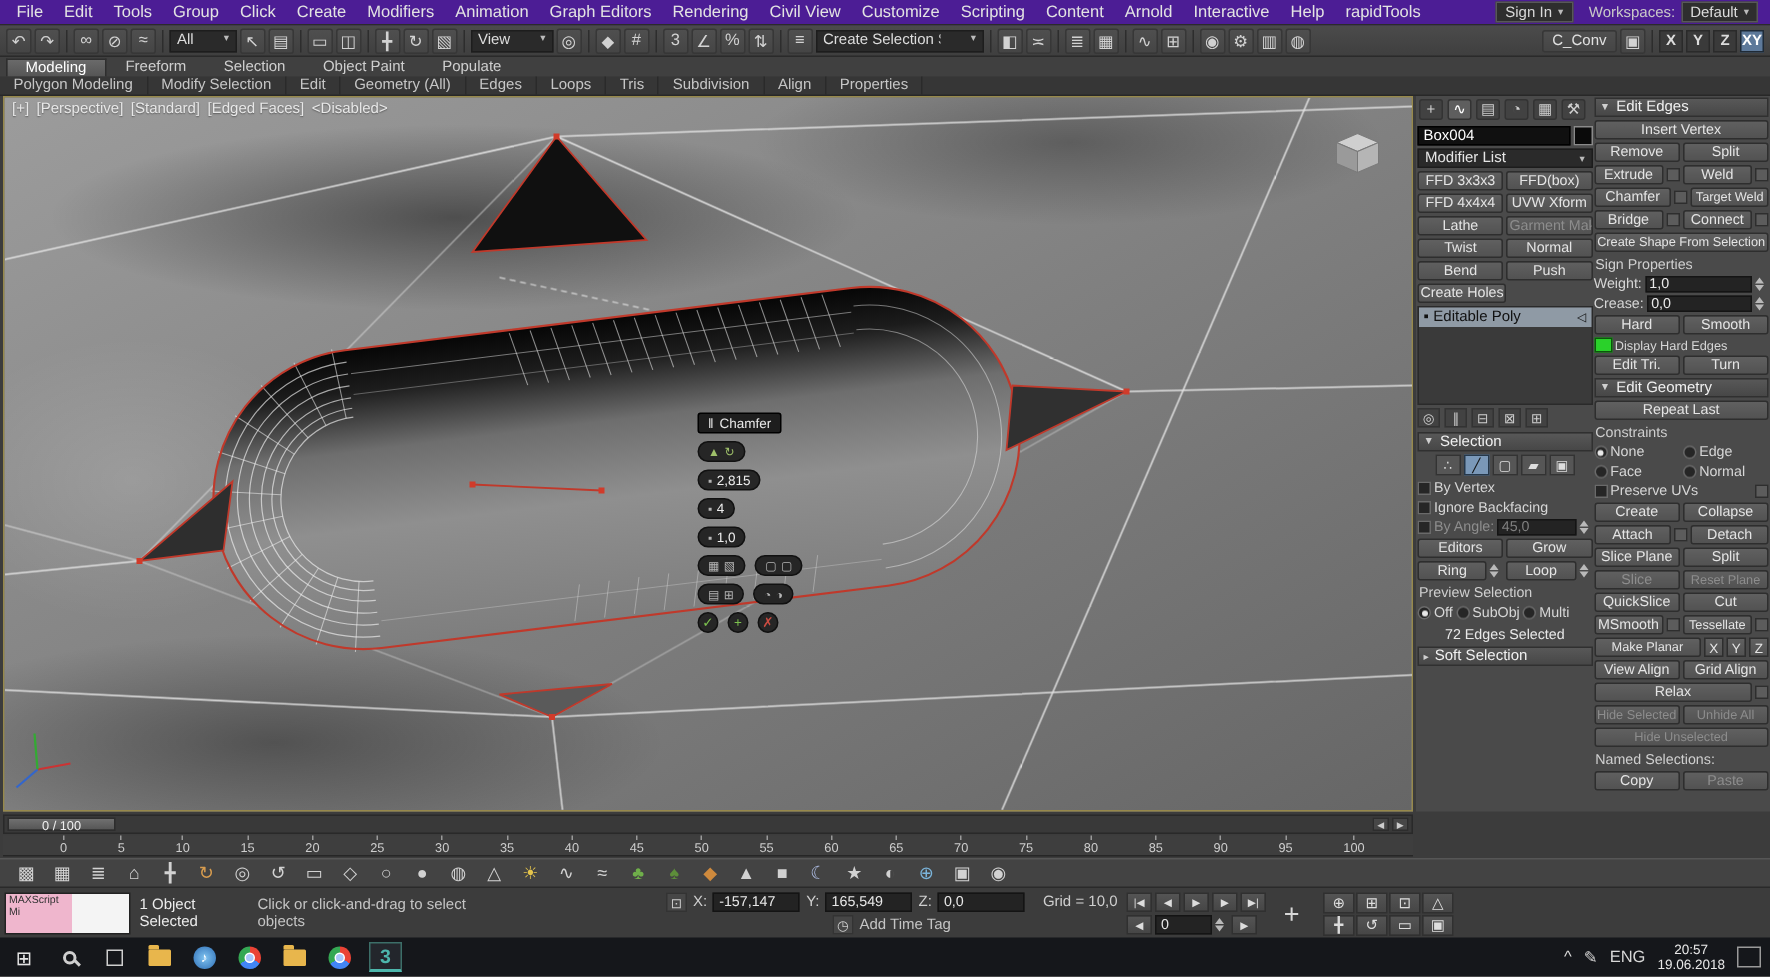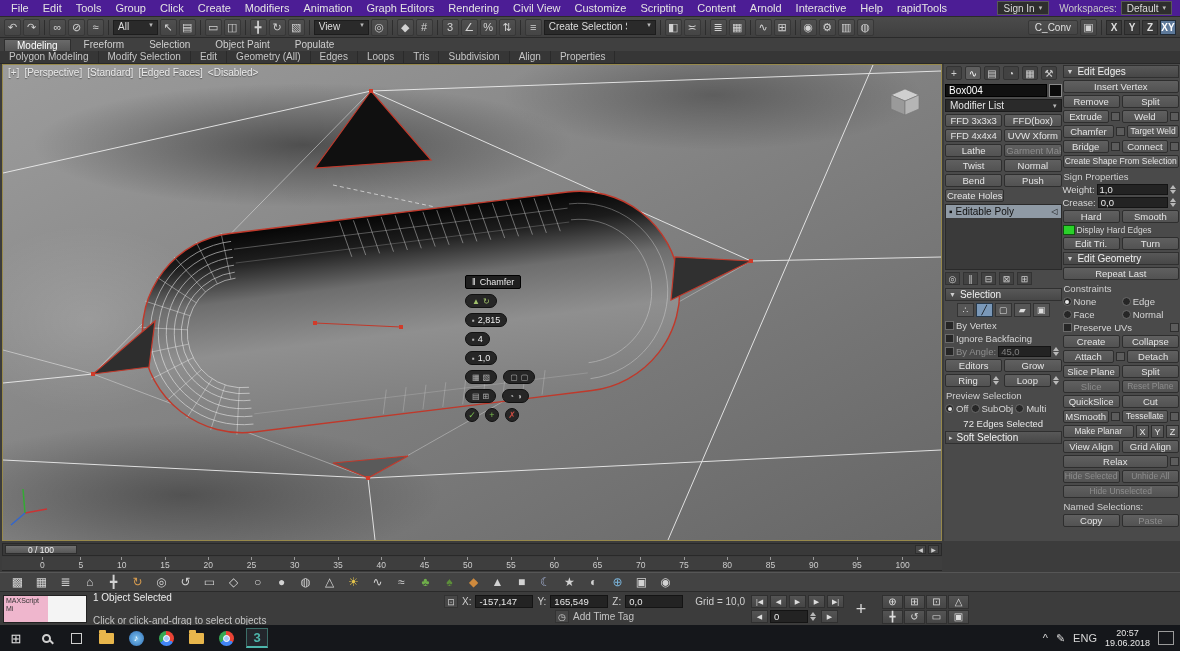--- a/index.html
+++ b/index.html
@@ -106,21 +106,21 @@
   .shelf-icon:nth-child(19){color:#5d8f3a}
   .shelf-icon:nth-child(20){color:#cf8a3d}
   .shelf-icon:nth-child(23){color:#aebde4}
   .shelf-icon:nth-child(26){color:#7ab3d9}
 
   
   #statusbar{position:absolute;top:593px;left:0;right:0;height:32px;background:#3c3c3c;display:flex;align-items:center;padding:0 3px;gap:6px}
   #mxs{display:flex;width:84px;height:28px;border:1px solid #222}
   .mxs-pink{width:44px;background:#efb6cd;color:#333;font-size:7px;line-height:8px;padding:1px 2px;overflow:hidden}
   .mxs-white{flex:1;background:#f4f4f4}
-  .status-texts{width:225px;display:flex;flex-direction:column;justify-content:center;gap:12px}
+  .status-texts{width:225px;display:flex;flex-direction:row;justify-content:center;gap:12px}
   .st1{font-size:10px;color:#ececec}
   .st2{font-size:10px;color:#c4c4c4}
   .coords{display:flex;flex-direction:column;gap:2px;margin-left:120px}
   .coords-row{display:flex;align-items:center;gap:4px}
   .mini-icon{width:14px;height:13px;display:flex;align-items:center;justify-content:center;background:#474747;border:1px solid #333;font-size:9px;color:#ccc}
   .coord-label{font-size:10px;color:#cfcfcf}
   .coordfield{width:58px;height:13px;background:#232323;border:1px solid #141414;color:#e8e8e8;font-size:9.5px;line-height:12px;padding:0 3px}
   .grid-label{font-size:10px;color:#cfcfcf;margin-left:8px;white-space:nowrap}
   .coords-row2{display:flex;align-items:center;gap:4px;justify-content:center}
   .anim{display:flex;flex-direction:column;gap:2px}

